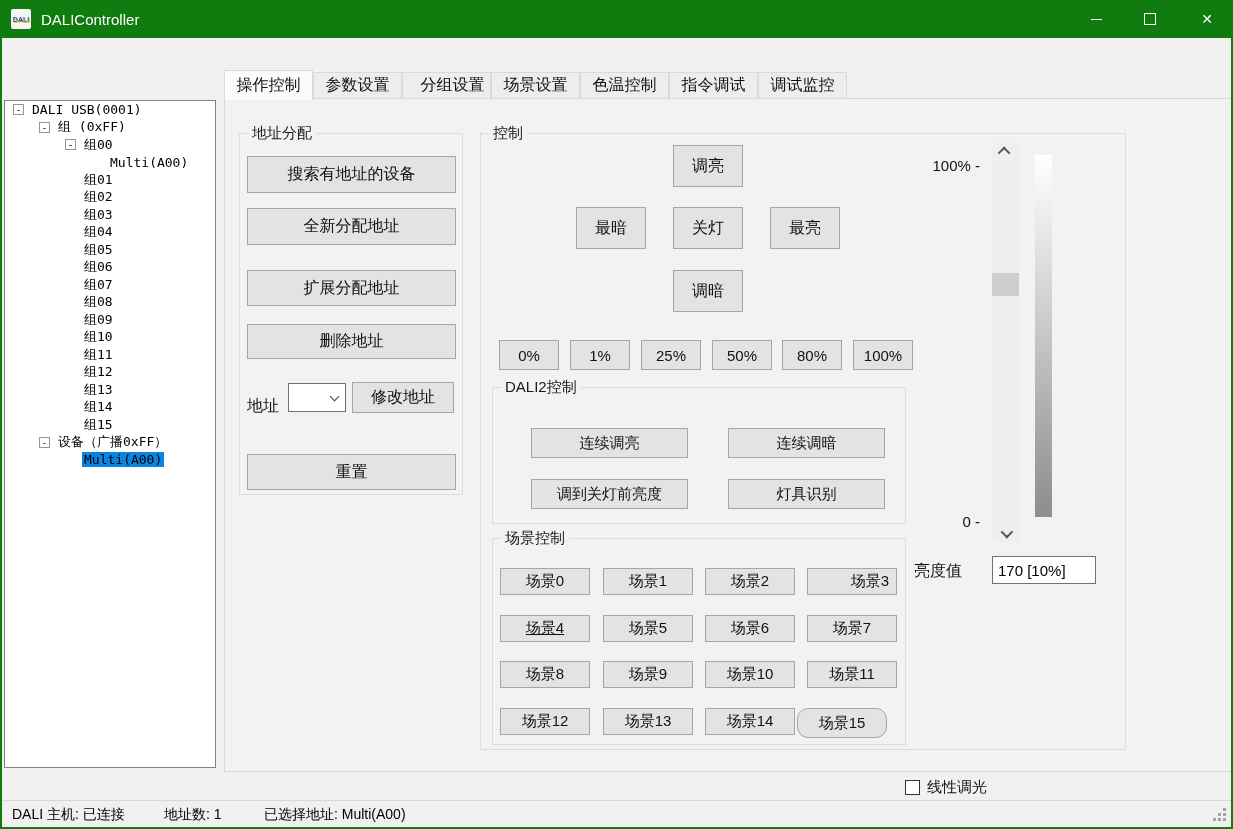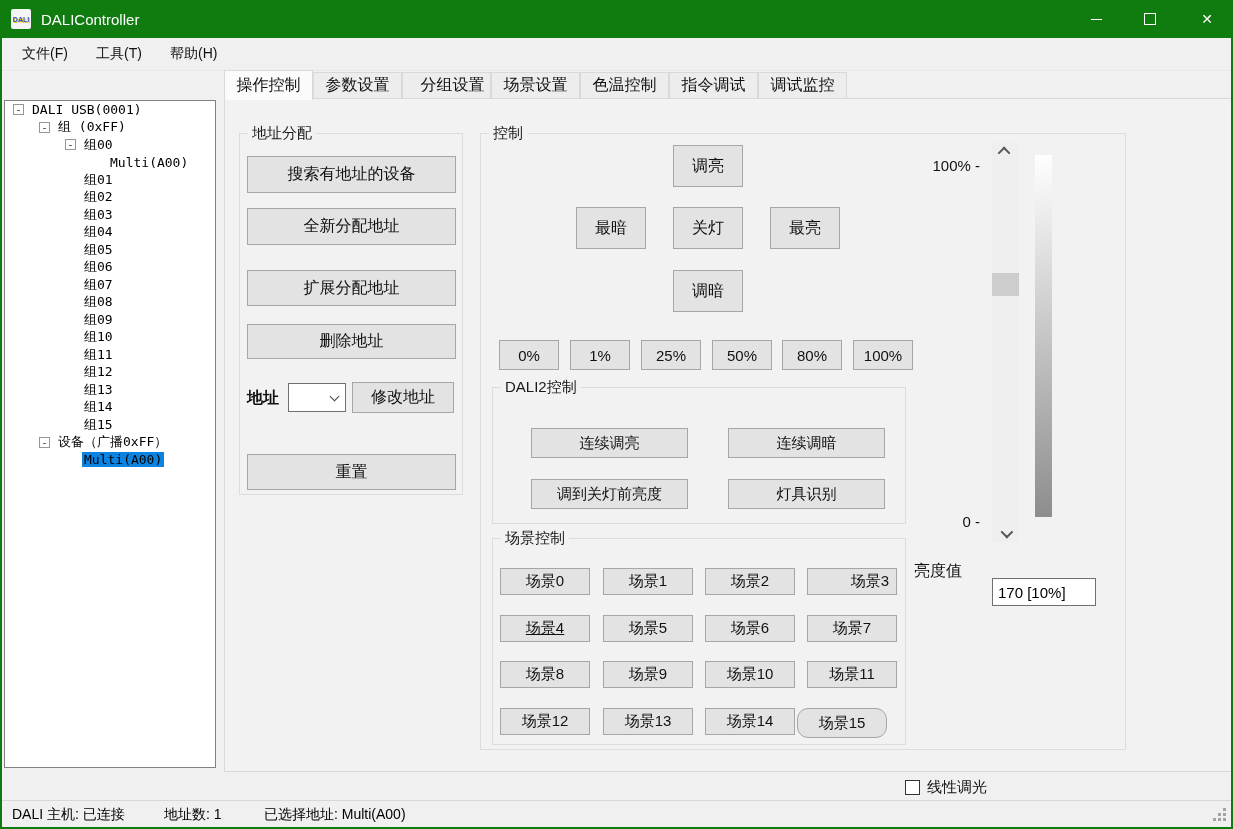--- a/index.html
+++ b/index.html
@@ -45,21 +45,21 @@
   
   .vscroll{position:absolute; left:990px; top:143px; width:27px; height:399px; background:#efefef; z-index:4;}
   .vs-arrow{position:absolute; left:0; width:27px; height:17px; display:flex; align-items:center; justify-content:center;}
   .chev{width:7px; height:7px; border-left:2px solid #555; border-top:2px solid #555;}
   .chev.up{transform:rotate(45deg) translateY(2px);}
   .chev.down{transform:rotate(225deg) translateY(2px);}
   .vs-thumb{position:absolute; left:0; top:130px; width:27px; height:23px; background:#cdcdcd;}
   .gradientbar{position:absolute; left:1033px; top:155px; width:17px; height:362px; background:linear-gradient(#ffffff, #8d8d8d); z-index:4;}
   .slider-label{position:absolute; font-size:15px; color:#111; z-index:4; text-align:right; width:50px;}
   .textbox{position:absolute; background:#fff; border:1px solid #707070; box-sizing:border-box; font-size:15px; color:#000;
-           display:flex; align-items:center; padding-left:5px; z-index:4;margin-top:22px;}
+           display:flex; align-items:center; padding-left:5px; z-index:4;}
   
   .checkbox-row{position:absolute; left:903px; top:778px; display:flex; align-items:center; z-index:2;}
   .cb-box{width:15px; height:15px; border:1px solid #333; background:#fff; box-sizing:border-box;}
   .cb-label{font-size:15px; color:#111; margin-left:7px;}
   
   .statusbar{position:absolute; left:0; top:800px; width:100%; height:27px; background:#f0f0f0; border-top:1px solid #d7d7d7; z-index:2;}
   .status-item{position:absolute; top:5px; font-size:14px; color:#000; white-space:nowrap;}
   .greenline{position:absolute; left:0; bottom:0; width:100%; height:2px; background:#107C10; z-index:5;}
   .grip{position:absolute; right:5px; top:808px; width:3px; height:3px; background:#a3a3a3; z-index:3;
         box-shadow:-5px 5px 0 #a3a3a3, 0 5px 0 #a3a3a3, -10px 10px 0 #a3a3a3, -5px 10px 0 #a3a3a3, 0 10px 0 #a3a3a3;}
@@ -76,25 +76,20 @@
   <div class="winbtn" style="left:1071px;">
       <span class="bar"></span>
     </div>
   <div class="winbtn" style="left:1125px;">
       <span class="box"></span>
     </div>
   <div class="winbtn" style="left:1182px;">
       <span class="x">✕</span>
     </div>
 
-  <div class="menubar">
-    <div class="menu-item" style="left:14px;">文件(F)</div>
-    <div class="menu-item" style="left:88px;">工具(T)</div>
-    <div class="menu-item" style="left:162px;">帮助(H)</div>
-  </div>
 
   <div class="treeview">
       <div class="tree-row">
         <span style="width: 8px; flex: 0 0 auto;"></span>
         <span class="expander">-</span>
         <span class="tlabel">DALI USB(0001)</span>
       </div>
       <div class="tree-row">
         <span style="width: 34px; flex: 0 0 auto;"></span>
         <span class="expander">-</span>
@@ -182,21 +177,21 @@
 
   <div class="tabpanel"></div>
 
   <div class="groupbox" style="left:237px; top:133px; width:222px; height:360px;">
     <span class="gb-label">地址分配</span>
   </div>
   <div class="btn" style="left:245px; top:156px; width:209px; height:37px;">搜索有地址的设备</div>
   <div class="btn" style="left:245px; top:208px; width:209px; height:37px;">全新分配地址</div>
   <div class="btn" style="left:245px; top:270px; width:209px; height:36px;">扩展分配地址</div>
   <div class="btn" style="left:245px; top:324px; width:209px; height:35px;">删除地址</div>
-  <div class="form-label" style="left:245px; top:388px;font-weight:bold;">地址</div>
+  <div class="form-label" style="left:245px; top:396px;">地址</div>
   <div class="combobox" style="left:286px; top:383px; width:58px; height:29px;">
     <span></span>
     <span class="combo-arrow"></span>
   </div>
   <div class="btn" style="left:350px; top:382px; width:102px; height:31px;">修改地址</div>
   <div class="btn" style="left:245px; top:454px; width:209px; height:36px;">重置</div>
 
   <div class="groupbox" style="left:478px; top:133px; width:644px; height:615px;">
     <span class="gb-label">控制</span>
   </div>

